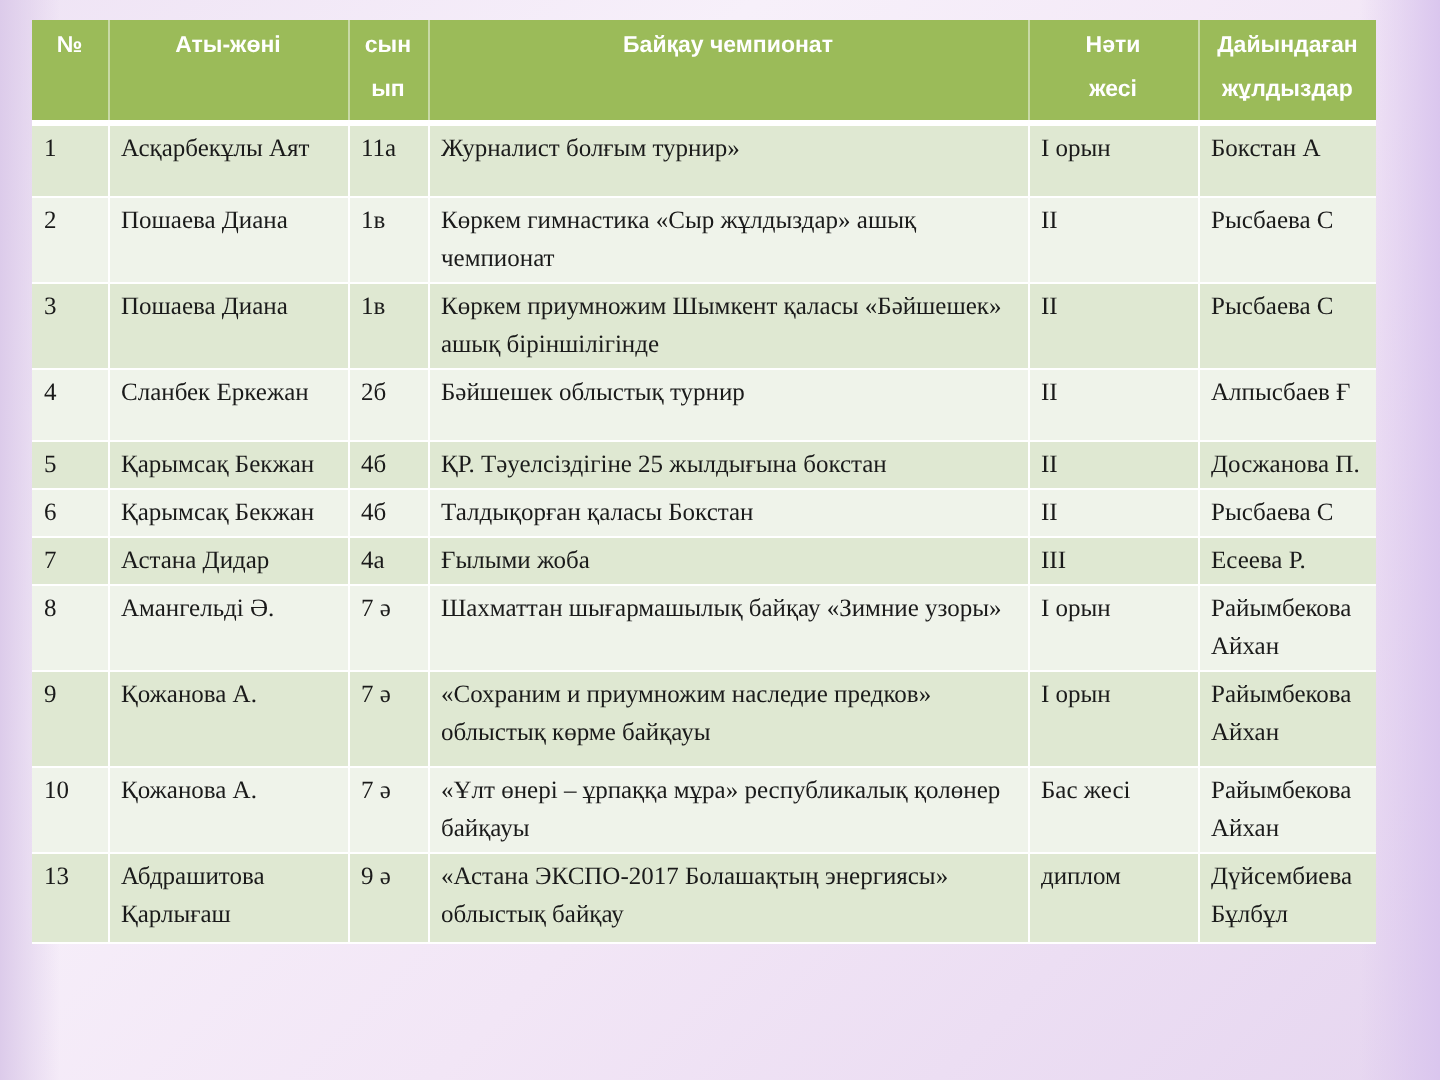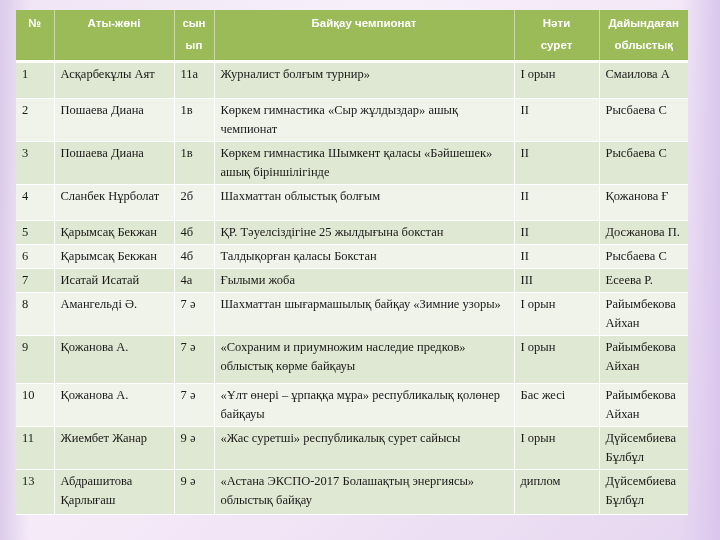--- a/index.html
+++ b/index.html
@@ -53,76 +53,76 @@
       <col class="col-title">
       <col class="col-result">
       <col class="col-teacher">
   </colgroup>
   <thead>
     <tr>
       <th>№</th>
       <th>Аты-жөні</th>
       <th><span>сын</span><br><span>ып</span></th>
       <th>Байқау чемпионат</th>
-      <th><span>Нәти</span><br><span>сурет</span></th>
-      <th><span>Дайындаған</span><br><span>облыстық</span></th>
+      <th><span>Нәти</span><br><span>жесі</span></th>
+      <th><span>Дайындаған</span><br><span>жұлдыздар</span></th>
     </tr>
   </thead>
   <tbody>
     <tr class="odd" style="height:37px">
       <td>1</td>
       <td>Асқарбекұлы Аят</td>
       <td>11а</td>
       <td>Журналист болғым турнир»</td>
       <td>I орын</td>
-      <td>Смаилова А</td>
+      <td>Бокстан А</td>
     </tr>
     <tr class="even" style="height:37px">
       <td>2</td>
       <td>Пошаева Диана</td>
       <td>1в</td>
       <td>Көркем гимнастика «Сыр жұлдыздар» ашық чемпионат</td>
       <td>II</td>
       <td>Рысбаева С</td>
     </tr>
     <tr class="odd" style="height:42px">
       <td>3</td>
       <td>Пошаева Диана</td>
       <td>1в</td>
-      <td>Көркем гимнастика Шымкент қаласы «Бәйшешек» ашық біріншілігінде</td>
+      <td>Көркем приумножим Шымкент қаласы «Бәйшешек» ашық біріншілігінде</td>
       <td>II</td>
       <td>Рысбаева С</td>
     </tr>
     <tr class="even" style="height:36px">
       <td>4</td>
-      <td>Сланбек Нұрболат</td>
+      <td>Сланбек Еркежан</td>
       <td>2б</td>
-      <td>Шахматтан облыстық болғым</td>
+      <td>Бәйшешек облыстық турнир</td>
       <td>II</td>
-      <td>Қожанова Ғ</td>
+      <td>Алпысбаев Ғ</td>
     </tr>
     <tr class="odd" style="height:22px">
       <td>5</td>
       <td>Қарымсақ Бекжан</td>
       <td>4б</td>
       <td>ҚР. Тәуелсіздігіне 25 жылдығына бокстан</td>
       <td>II</td>
       <td>Досжанова П.</td>
     </tr>
     <tr class="even" style="height:21px">
       <td>6</td>
       <td>Қарымсақ Бекжан</td>
       <td>4б</td>
       <td>Талдықорған қаласы Бокстан</td>
       <td>II</td>
       <td>Рысбаева С</td>
     </tr>
     <tr class="odd" style="height:22px">
       <td>7</td>
-      <td>Исатай Исатай</td>
+      <td>Астана Дидар</td>
       <td>4а</td>
       <td>Ғылыми жоба</td>
       <td>III</td>
       <td>Есеева Р.</td>
     </tr>
     <tr class="even" style="height:41px">
       <td>8</td>
       <td>Амангельді Ә.</td>
       <td>7 ә</td>
       <td>Шахматтан шығармашылық байқау «Зимние узоры»</td>
@@ -138,28 +138,20 @@
       <td>Райымбекова Айхан</td>
     </tr>
     <tr class="even" style="height:40px">
       <td>10</td>
       <td>Қожанова А.</td>
       <td>7 ә</td>
       <td>«Ұлт өнері – ұрпаққа мұра» республикалық қолөнер байқауы</td>
       <td>Бас жесі</td>
       <td>Райымбекова Айхан</td>
     </tr>
-    <tr class="odd" style="height:33px">
-      <td>11</td>
-      <td>Жиембет Жанар</td>
-      <td>9 ә</td>
-      <td>«Жас суретші» республикалық сурет сайысы</td>
-      <td>I орын</td>
-      <td>Дүйсембиева Бұлбұл</td>
-    </tr>
     <tr class="odd" style="height:45px">
       <td>13</td>
       <td>Абдрашитова Қарлығаш</td>
       <td>9 ә</td>
       <td>«Астана ЭКСПО-2017 Болашақтың энергиясы» облыстық байқау</td>
       <td>диплом</td>
       <td>Дүйсембиева Бұлбұл</td>
     </tr>
   </tbody>
 </table>

